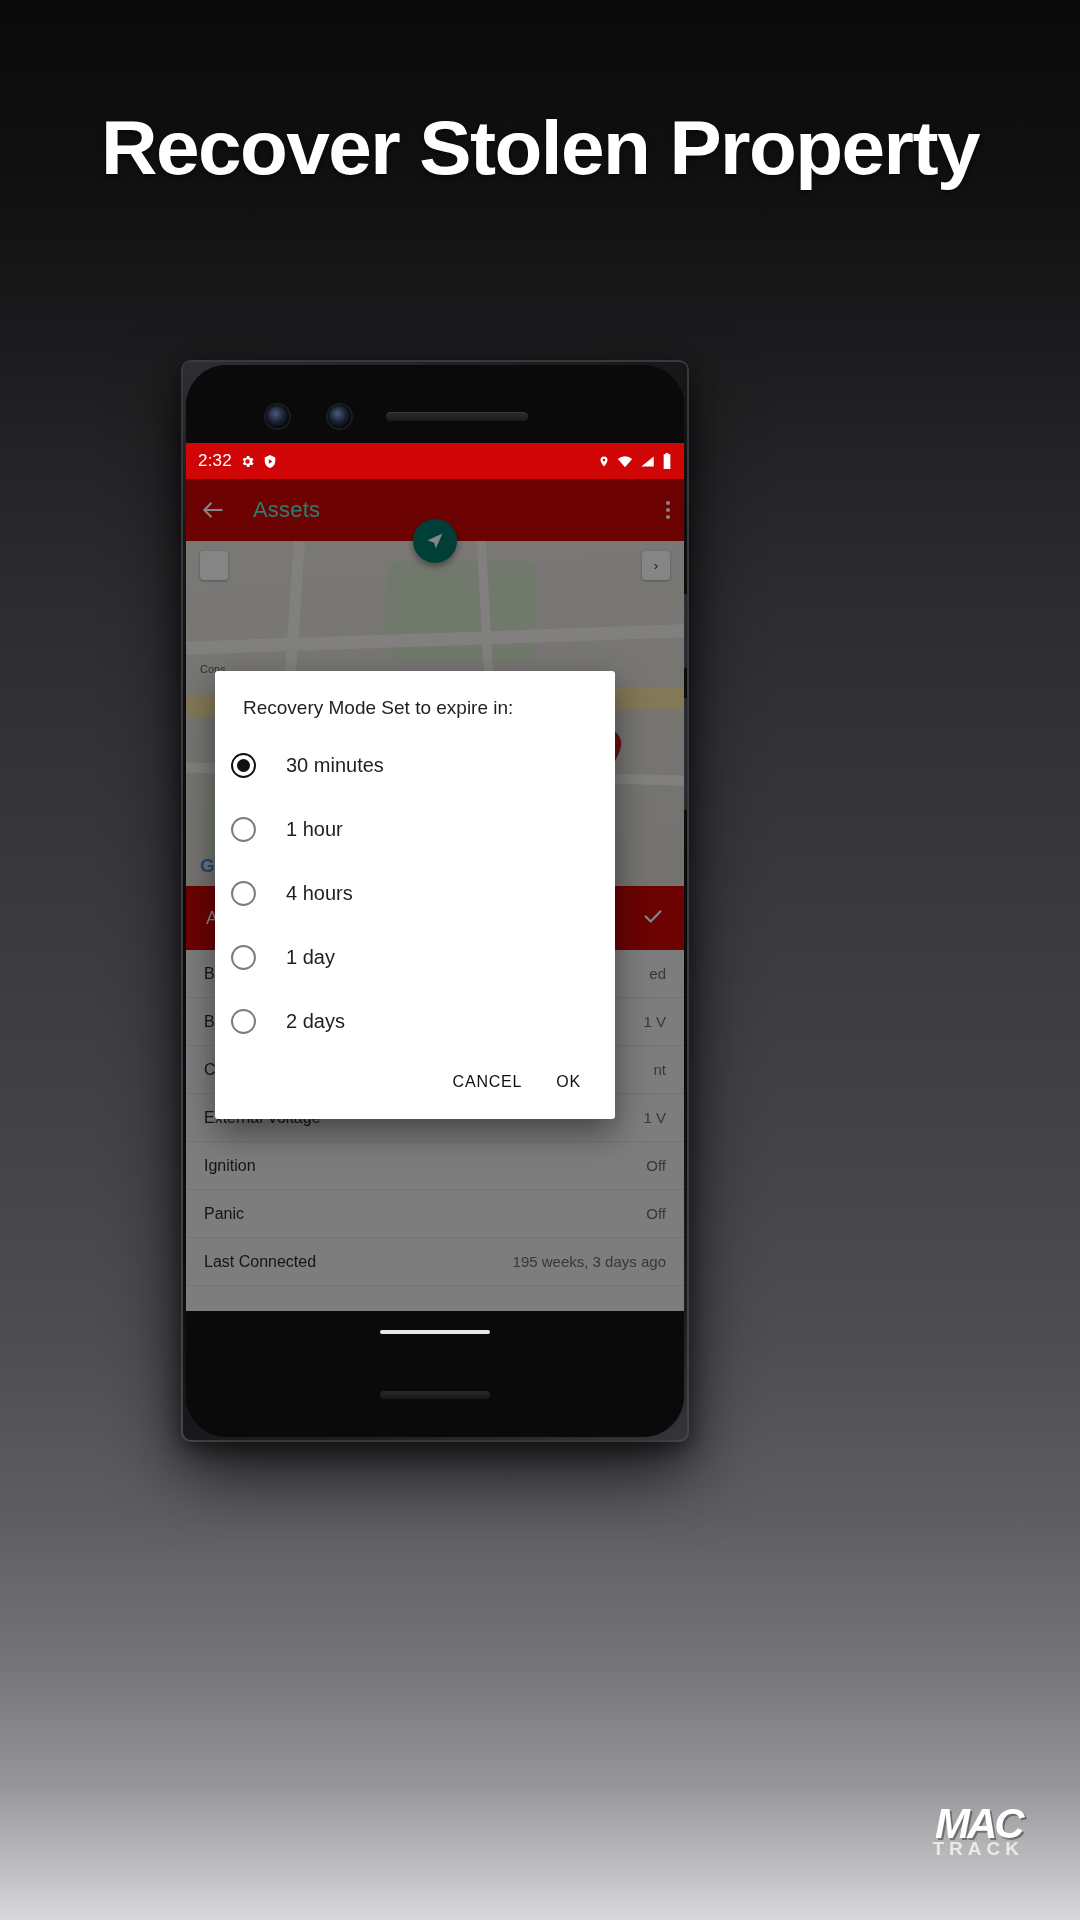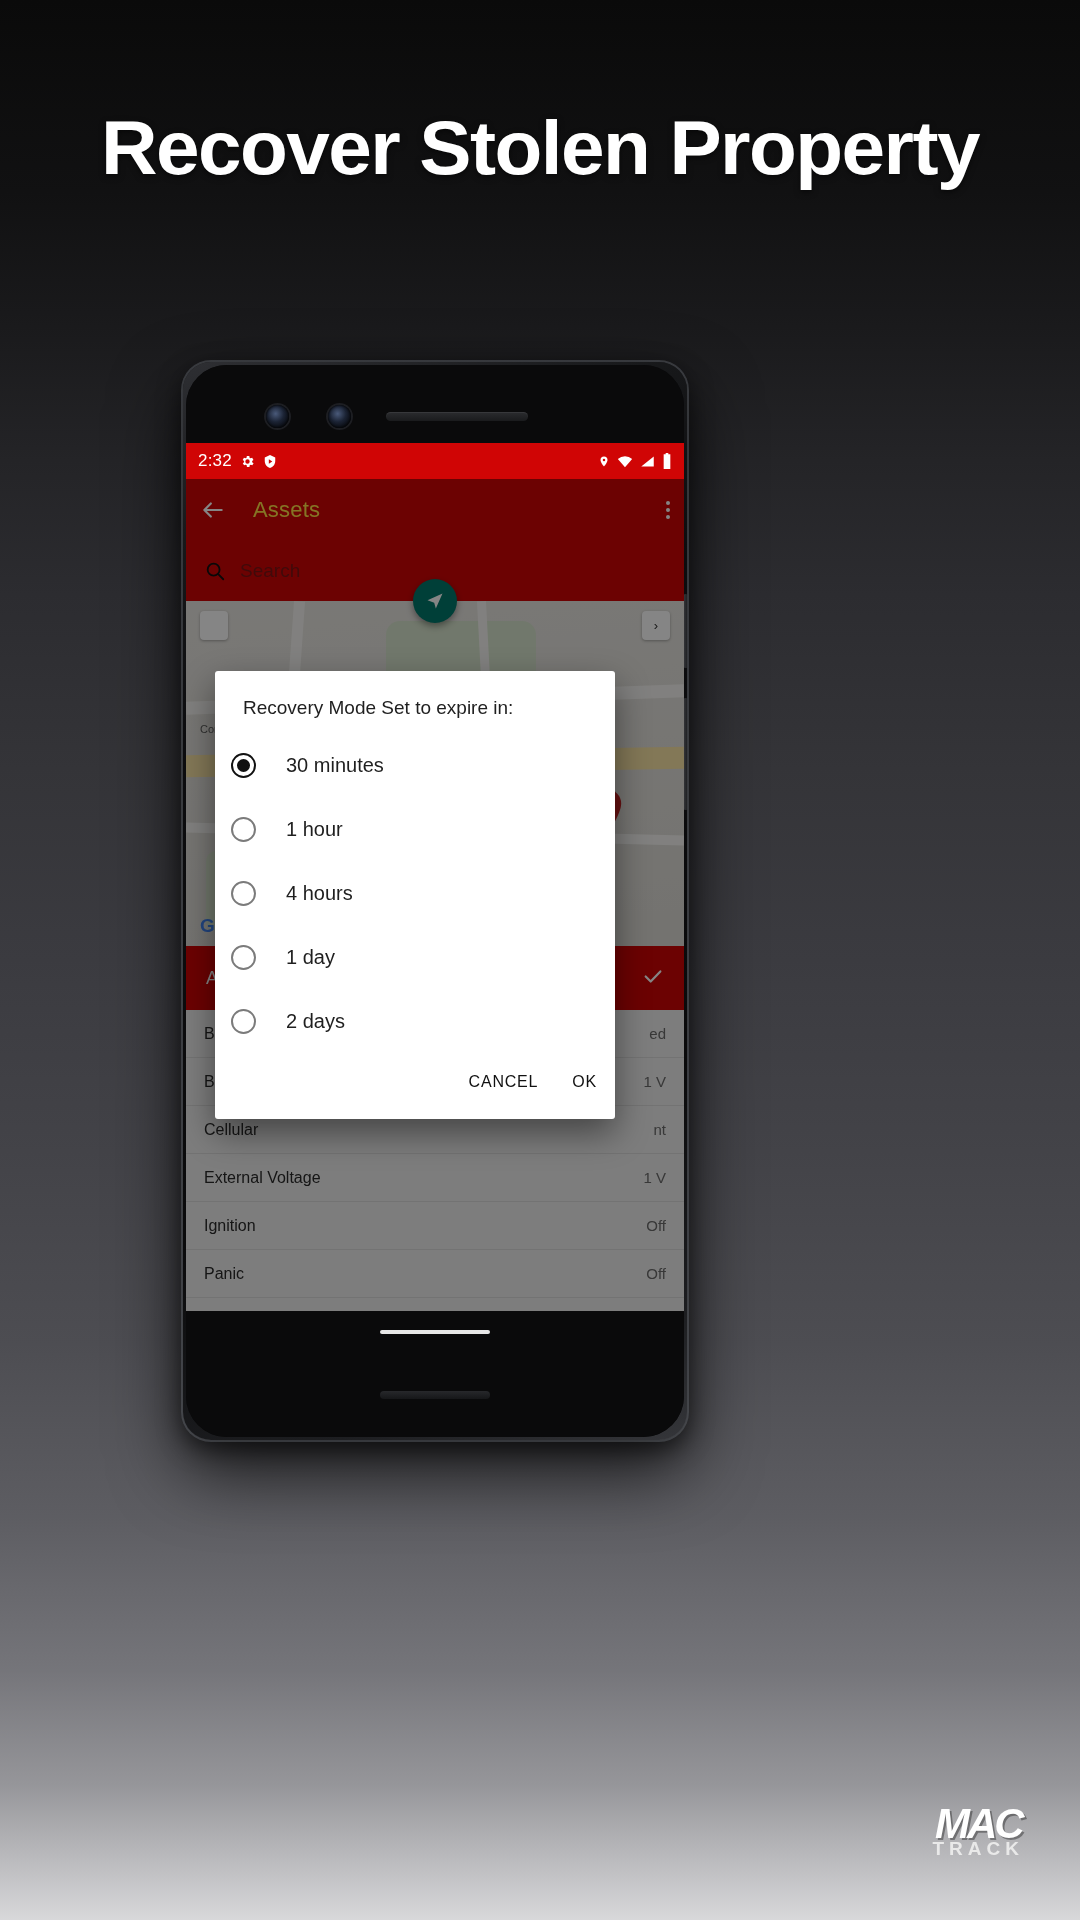--- a/index.html
+++ b/index.html
@@ -28,21 +28,21 @@
     font-size:76px;
     letter-spacing:-1.5px;
     transform:scaleX(1.03);
     text-shadow:0 2px 6px rgba(0,0,0,.55);
     white-space:nowrap;
   }
   
   .phone{
     position:absolute;left:183px;top:362px;
     width:504px;height:1078px;
-    border-radius:28px;
+    border-radius:8px;
     background:linear-gradient(160deg,#2e2f33 0%,#17181a 14%,#0c0c0e 30%,#0a0a0b 70%,#1d1e21 90%,#35363a 100%);
     box-shadow:
       0 0 0 2px rgba(120,125,135,.35),
       0 30px 70px rgba(0,0,0,.75),
       0 8px 24px rgba(0,0,0,.6);
     overflow:hidden;
   }
   .phone-inner{
     position:absolute;left:3px;top:3px;right:3px;bottom:3px;
     border-radius:41px;
@@ -96,21 +96,21 @@
   .sb-clock{font-size:17px;letter-spacing:.2px;}
   .sb-right{margin-left:auto;display:flex;align-items:center;gap:7px;}
   .ico{display:inline-block;line-height:0;}
   
   .appbar{
     position:relative;background:#d00505;height:62px;
     display:flex;align-items:center;padding:0 14px;
   }
   .back-arrow{width:26px;height:26px;flex:0 0 auto;}
   .appbar-title{
-    color:#fde047;font-size:22px;margin-left:27px;letter-spacing:.2px;
+    color:#5eead4;font-size:22px;margin-left:27px;letter-spacing:.2px;
   }
   .overflow-dots{
     margin-left:auto;display:flex;flex-direction:column;gap:3px;align-items:center;
   }
   .overflow-dots i{display:block;width:4px;height:4px;border-radius:50%;background:#fff;}
   
   .searchrow{
     background:#d00505;height:60px;display:flex;align-items:center;padding:0 18px;
   }
   .search-ico{width:22px;height:22px;margin-right:14px;flex:0 0 auto;}
@@ -195,21 +195,21 @@
   }
   .radio.sel{border-color:#111;}
   .radio.sel::after{
     content:"";position:absolute;left:50%;top:50%;
     width:13px;height:13px;margin:-6.5px 0 0 -6.5px;
     border-radius:50%;background:#111;
   }
   .opt-label{margin-left:30px;font-size:20px;color:#1f1f1f;}
   .dlg-actions{
     display:flex;justify-content:flex-end;align-items:center;
-    gap:30px;padding:14px 16px 10px 30px;
+    gap:30px;padding:14px 32px 10px 30px;
   }
   .dlg-btn{
     font-size:16px;color:#111;letter-spacing:.8px;background:none;border:none;
     font-family:"Liberation Sans",sans-serif;cursor:pointer;padding:6px 2px;
   }
   
   .logo{
     position:absolute;right:56px;bottom:60px;text-align:center;
     color:#fff;
   }
@@ -288,29 +288,20 @@
               </svg>
           </span>
           <span class="appbar-title">Assets</span>
           <span class="overflow-dots">
               <i></i>
               <i></i>
               <i></i>
             </span>
         </div>
 
-        <div class="searchrow">
-          <span class="search-ico">
-            <svg width="22" height="22" viewBox="0 0 24 24" fill="none" stroke="#111" stroke-width="2" stroke-linecap="round">
-                <circle cx="10.5" cy="10.5" r="6.5"></circle>
-                <path d="M15.5 15.5L21 21"></path>
-              </svg>
-          </span>
-          <span class="search-ph">Search</span>
-        </div>
 
         <div class="appbody">
 
           <div class="map">
             <div class="greenpatch"></div>
             <div class="greenpatch2"></div>
             <div class="road r1"></div>
             <div class="road rbig"></div>
             <div class="road r2"></div>
             <div class="road r3"></div>

